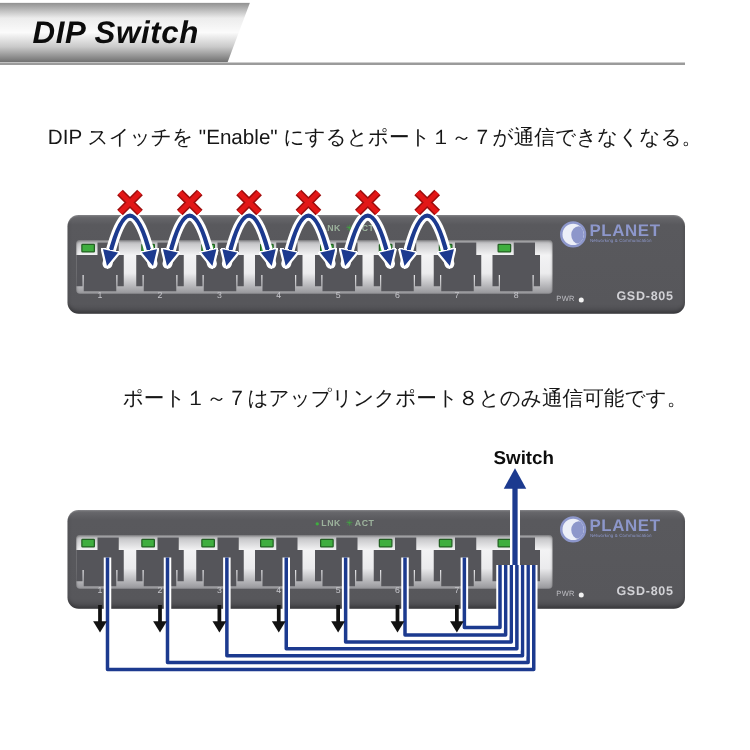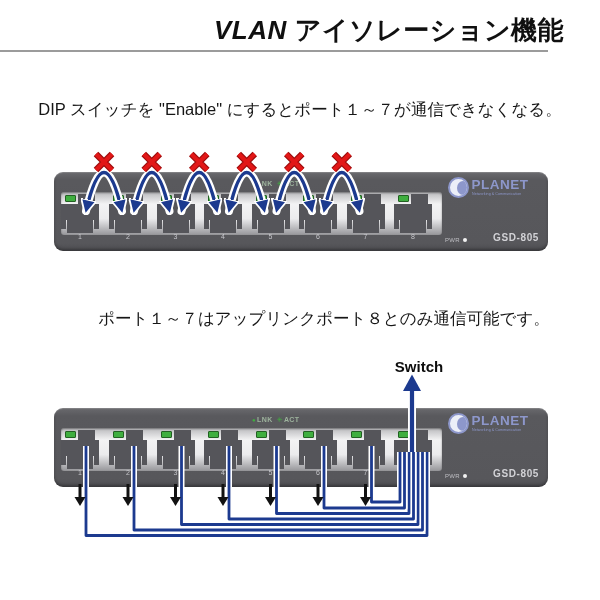--- a/index.html
+++ b/index.html
@@ -63,22 +63,22 @@
 
   
   .overlay{position:absolute;left:0;top:0;width:600px;height:600px;pointer-events:none;}
 </style>
 </head>
 <body>
 
 <div class="canvas">
 
   <div class="hdr-line"></div>
-  <div class="hdr-title">
-    <span class="en">VLAN</span><span>アイソレーション機能</span>
+  <div class="hdr-badge">
+    <span>DIP Switch</span>
   </div>
 
   <p class="note note1">DIP スイッチを "Enable" にするとポート１～７が通信できなくなる。</p>
   <p class="note note2">ポート１～７はアップリンクポート８とのみ通信可能です。</p>
 
   <div class="uplink-label">Switch</div>
 
   <div class="switch sw1">
     <div class="legend">
       <span class="lg-green lg-dot">●</span><span>LNK</span><span class="lg-green lg-star">✳</span><span>ACT</span>

